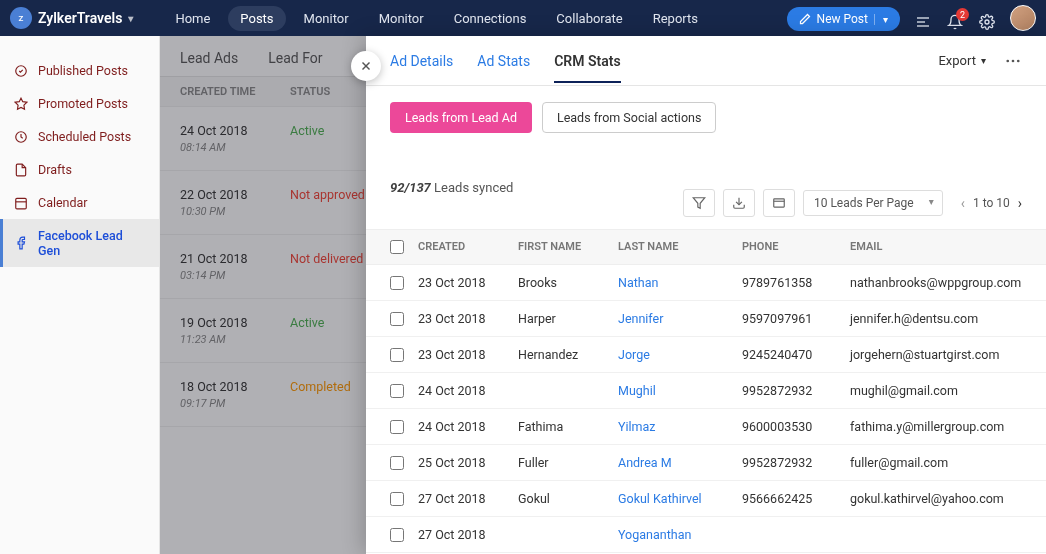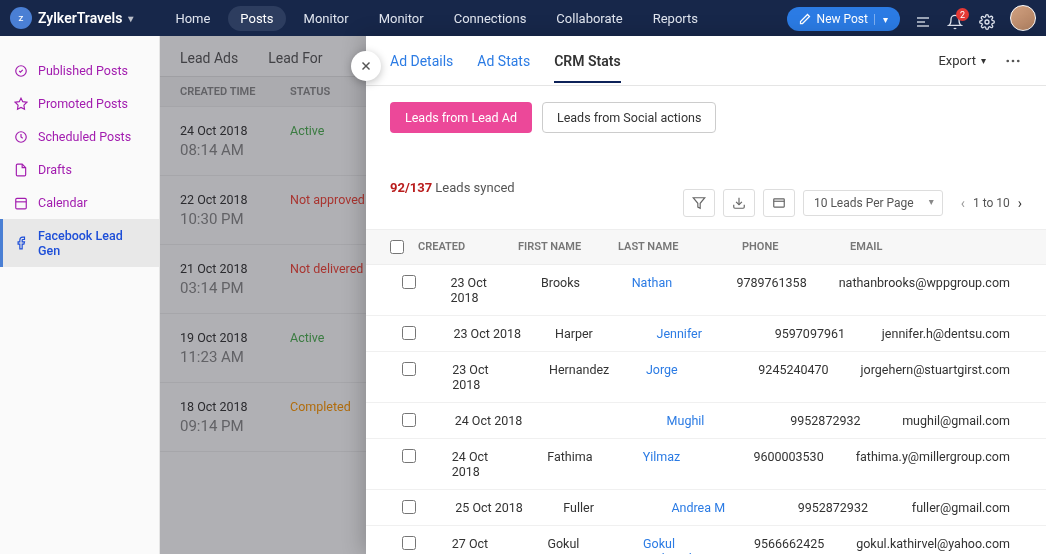--- a/index.html
+++ b/index.html
@@ -16,34 +16,34 @@
   .new-post-btn { background: #2b7be4; color: #fff; border-radius: 15px; padding: 5px 12px; display: flex; align-items: center; gap: 6px; cursor: pointer; font-size: 12px; }
   .icon-btn { width: 18px; height: 18px; display:flex; align-items:center; justify-content:center; cursor:pointer; position:relative; color:#e0e5ef;}
   .badge { position:absolute; top:-5px; right:-5px; background:#e53935; color:#fff; border-radius:50%; width:13px; height:13px; font-size:9px; display:flex; align-items:center; justify-content:center;}
   .avatar { width: 26px; height: 26px; border-radius: 50%; background: linear-gradient(135deg,#d0a080,#b08060); border: 1px solid #fff;}
 
   
   .main-wrap { display: flex; height: 518px; }
 
   
   .sidebar { width: 160px; background: #fafafa; border-right: 1px solid #e5e5e5; padding-top: 18px; }
-  .sb-item { display:flex; align-items:center; gap:10px; padding: 9px 14px; color:#a21caf; cursor:pointer; font-size:12.5px;}
+  .sb-item { display:flex; align-items:center; gap:10px; padding: 9px 14px; color:#7f1d1d; cursor:pointer; font-size:12.5px;}
   .sb-item.active { background:#e8e8e8; color:#1d4ed8; font-weight:500; border-left:3px solid #4a7fd4; padding-left:11px;}
   .sb-icon { width:14px; height:14px; display:flex; align-items:center; justify-content:center;}
 
   
   .content-back { flex: 1; position: relative; background:#fff; }
   .lead-ads-header { padding: 14px 0 10px 20px; border-bottom: 1px solid #e5e5e5; display:flex; gap:30px; color:#555; font-size:14px;}
   .table-header-row { display:flex; background:#f7f7f7; padding:8px 20px; font-size:11px; color:#888; font-weight:600; border-bottom:1px solid #eee;}
   .col-created { width: 110px;}
   .col-status { width: 100px;}
   .posts-list { }
   .post-row { padding:16px 20px; border-bottom:1px solid #f0f0f0; display:flex; font-size:12.5px;}
   .post-date { width:110px; color:#333;}
-  .post-time { color:#888; font-size:15px; margin-top:3px;}
+  .post-time { color:#888; font-size:11px; margin-top:3px;font-style:italic;}
   .post-status { width:100px;}
   .st-active { color:#4caf50;}
   .st-notapproved { color:#f44336;}
   .st-notdelivered { color:#f44336;}
   .st-completed { color:#ff9800;}
 
   
   .dim-overlay { position:absolute; inset:0; background:rgba(30,30,40,0.35); pointer-events:none;}
 
   
@@ -55,32 +55,32 @@
   .export { margin-left:auto; display:flex; align-items:center; gap:5px; color:#333; cursor:pointer; font-size:13px;text-align:right;}
   .more-dots { margin-left:18px; cursor:pointer; color:#555; display:flex;}
 
   .leads-buttons { padding: 16px 24px 0 24px; display:flex; gap:10px;}
   .lead-btn { padding:7px 14px; border-radius:4px; font-size:12.5px; cursor:pointer; border:1px solid transparent;}
   .lead-btn.dark { background:#ec4899; color:#fff;text-align:right;}
   .lead-btn.light { background:#fff; color:#333; border:1px solid #ccc;}
 
   .leads-toolbar { display:flex; align-items:center; padding: 24px 24px 12px 24px;}
   .synced { font-size:13px; color:#555;}
-  .synced b { color:#b91c1c;}
+  .synced b { color:#404040;font-style:italic;}
   .toolbar-right { margin-left:auto; display:flex; align-items:center; gap:8px;margin-top:32px;}
   .tool-icon { width:32px; height:28px; border:1px solid #ddd; border-radius:3px; display:flex; align-items:center; justify-content:center; cursor:pointer; color:#666;}
   .per-page { border:1px solid #ddd; border-radius:3px; padding:5px 28px 5px 10px; font-size:12px; position:relative; cursor:pointer; color:#555;}
   .per-page:after { content:"▾"; position:absolute; right:8px; color:#888; font-size:10px;}
   .pager { display:flex; align-items:center; gap:8px; margin-left:10px; color:#555; font-size:12px;}
   .pager-arrow { cursor:pointer; color:#999; font-size:14px;}
   .pager-arrow.active { color:#333;}
 
   .leads-table { flex:1; overflow:auto; border-top:1px solid #eee;}
   .lt-header { display:flex; background:#f7f7f7; padding:10px 24px; font-size:11px; color:#777; font-weight:600; position:sticky; top:0; border-bottom:1px solid #eee;}
-  .lt-row { display:flex; padding:10px 36px; border-bottom:1px solid #f0f0f0; font-size:12.5px; align-items:flex-start;gap:32px;}
+  .lt-row { display:flex; padding:10px 24px; border-bottom:1px solid #f0f0f0; font-size:12.5px; align-items:flex-end;}
   .cb { width:28px; display:flex; align-items:center;}
   .cb input { width:14px; height:14px;}
   .c-created { width:100px;}
   .c-first { width:100px;}
   .c-last { width:124px;}
   .c-phone { width:108px;}
   .c-email { flex:1;}
   .link { color:#2b7be4; cursor:pointer;}
   svg { display:block;}
 </style>
@@ -210,21 +210,21 @@
         </div>
         <div class="post-row">
           <div class="post-date">21 Oct 2018<div class="post-time">03:14 PM</div></div>
           <div class="post-status st-notdelivered">Not delivered</div>
         </div>
         <div class="post-row">
           <div class="post-date">19 Oct 2018<div class="post-time">11:23 AM</div></div>
           <div class="post-status st-active">Active</div>
         </div>
         <div class="post-row">
-          <div class="post-date">18 Oct 2018<div class="post-time">09:14 PM</div></div>
+          <div class="post-date">18 Oct 2018<div class="post-time">09:17 PM</div></div>
           <div class="post-status st-completed">Completed</div>
         </div>
       </div>
     <div class="dim-overlay"></div>
   </div>
 </div>
 
 <div class="panel">
   <div class="close-btn">
     <svg width="14" height="14" viewBox="0 0 24 24" fill="none" stroke="currentColor" stroke-width="2.5">

